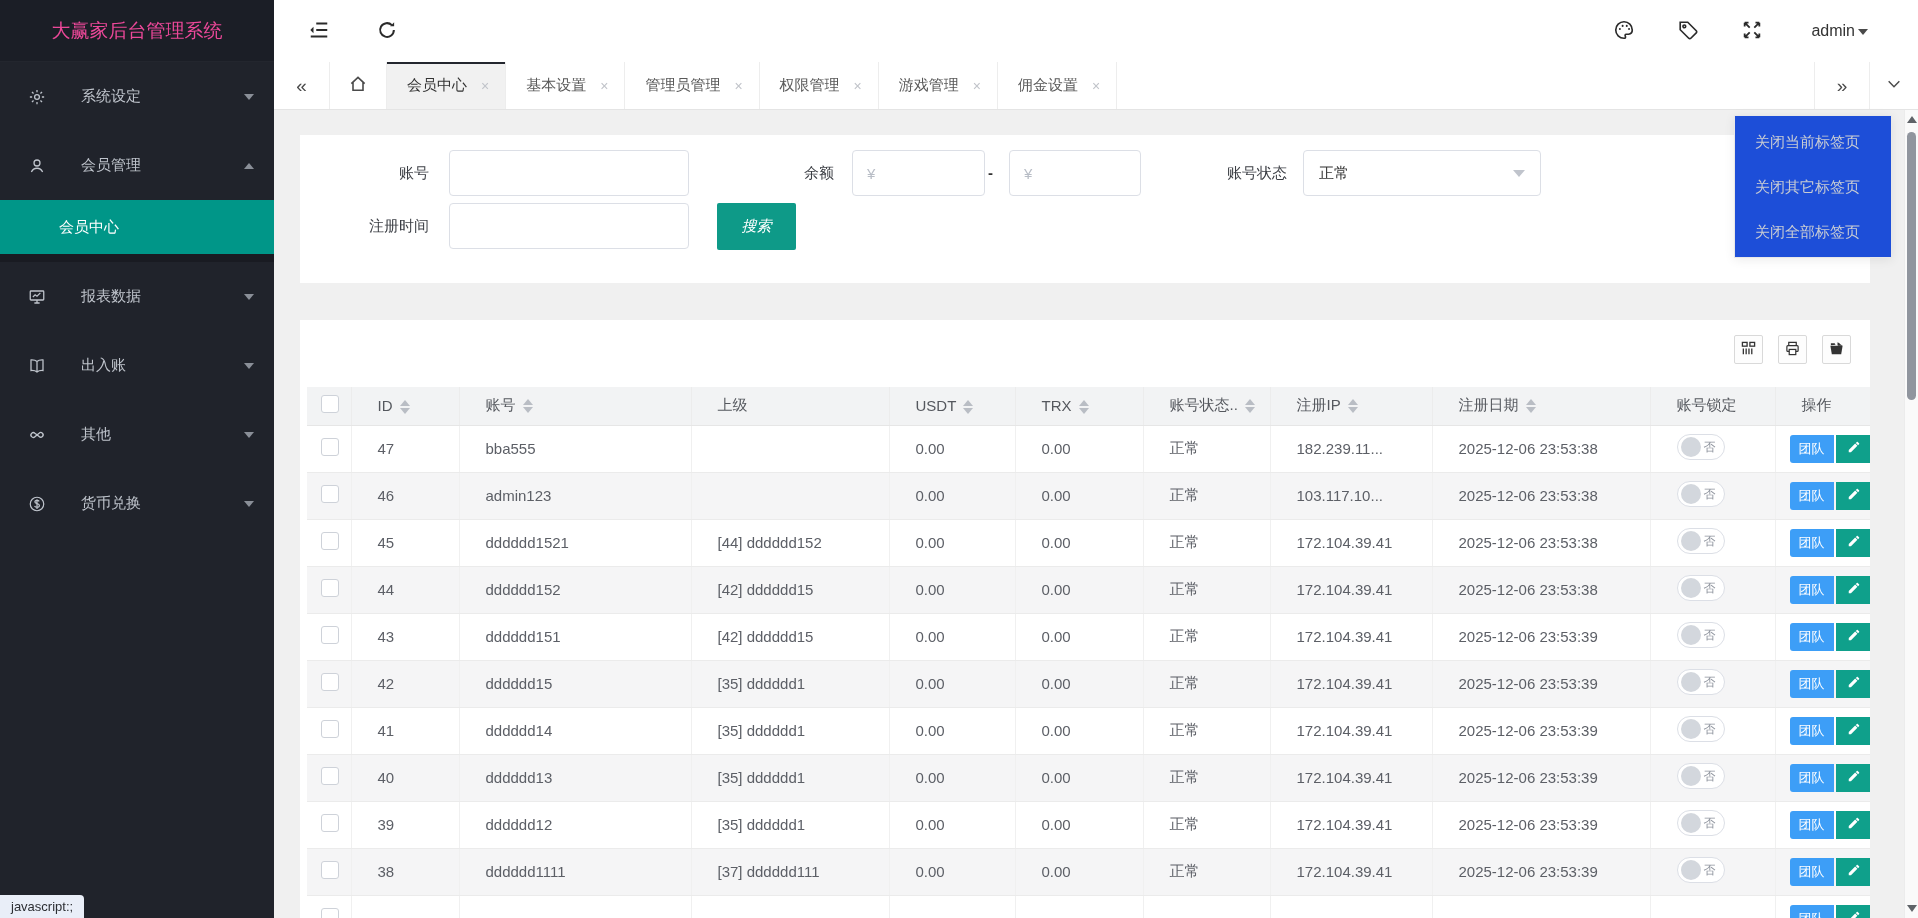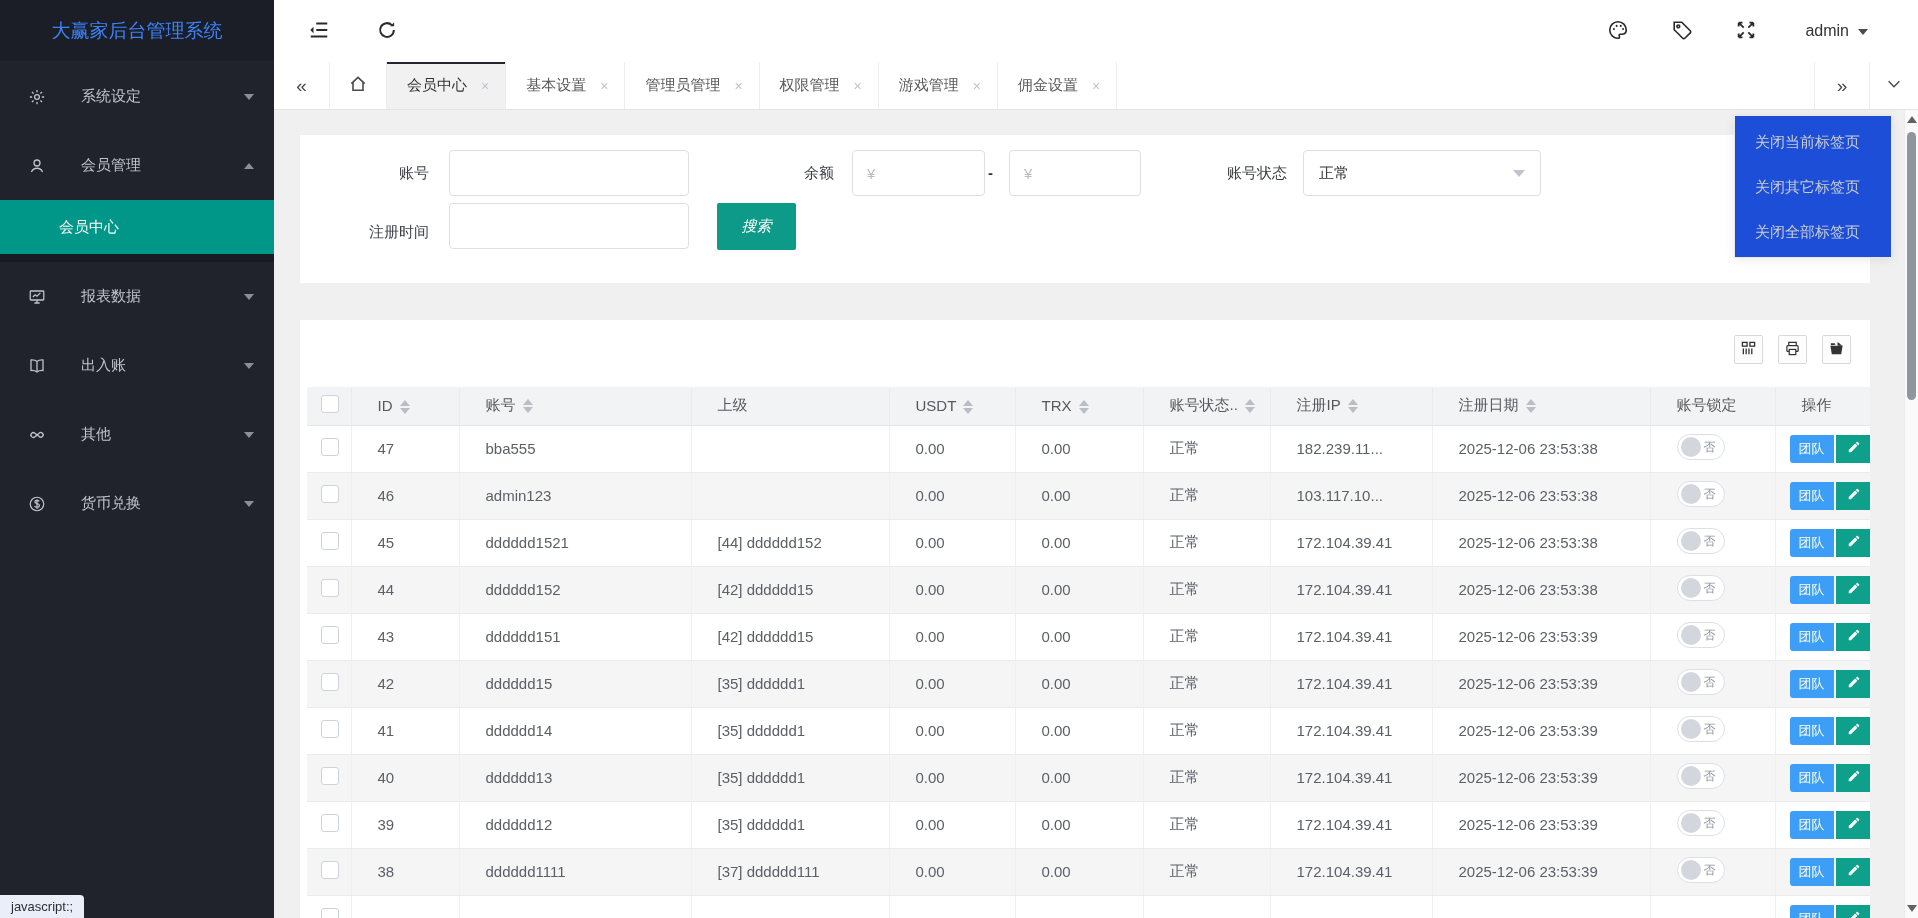--- a/index.html
+++ b/index.html
@@ -1,40 +1,40 @@
 <!DOCTYPE html>
 <html><head>
 <meta charset="utf-8">
 <style>
   * { margin:0; padding:0; box-sizing:border-box; }
   html,body { width:1918px; height:918px; overflow:hidden; font-family:"Liberation Sans","DejaVu Sans",sans-serif; background:#fff; }
 
   
   .sidebar { position:fixed; left:0; top:0; width:274px; height:918px; background:#20232b; z-index:5; }
-  .logo { height:62px; line-height:62px; text-align:center; color:#3b82f6; font-size:19px; background:#1b1e26; border-bottom:1px solid rgba(255,255,255,.04); white-space:nowrap; }
+  .logo { height:62px; line-height:62px; text-align:center; color:#ec4899; font-size:19px; background:#1b1e26; border-bottom:1px solid rgba(255,255,255,.04); white-space:nowrap; }
   .nav-item { height:69px; display:flex; align-items:center; padding:0 20px 0 28px; color:#bfc4cc; font-size:15px; cursor:pointer;gap:20px; }
   .nav-ic { width:18px; height:18px; margin-right:15px; display:inline-flex; align-items:center; justify-content:center; }
   .nav-ic svg { width:18px; height:18px; }
   .nav-label { flex:1; }
   .caret { width:0; height:0; border-left:5px solid transparent; border-right:5px solid transparent; }
   .caret.down { border-top:6px solid #8a8f98; }
   .caret.up { border-bottom:6px solid #8a8f98; }
   .submenu { background:#191b22; padding-bottom:8px; }
   .sub-item { height:54px; line-height:54px; padding-left:59px; color:#bfc4cc; font-size:15px; cursor:pointer; }
   .sub-item.active { background:#009688; color:#ffffff; }
 
   
   .main { margin-left:274px; }
   .topbar { height:62px; display:flex; align-items:center; padding:0 50px 0 34px; background:#fff; }
   .icon-btn { background:none; border:none; cursor:pointer; display:inline-flex; align-items:center; justify-content:center; padding:0; }
   .icon-btn svg { width:22px; height:22px; }
   .tb-left { display:flex; gap:46px; }
   .tb-right { margin-left:auto; display:flex; align-items:center; }
   .tb-right .icon-btn { margin-left:42px; }
-  .admin-dd { margin-left:48px; display:flex; align-items:center; gap:9px; font-size:16px; color:#333; cursor:pointer; }
+  .admin-dd { margin-left:48px; display:flex; align-items:center; gap:3px; font-size:16px; color:#333; cursor:pointer; }
   .admin-caret { width:0; height:0; border-left:5px solid transparent; border-right:5px solid transparent; border-top:6px solid #4a4a4a; margin-top:2px; }
 
   
   .tabbar { height:48px; display:flex; align-items:stretch; border-bottom:1px solid #e4e4e4; background:#fff; position:relative; z-index:4; }
   .tab-arrow { width:56px; display:flex; align-items:center; justify-content:center; font-size:19px; color:#4a4a4a; border-right:1px solid #ededed; cursor:pointer; background:#fff; border-top:none; border-bottom:none; border-left:none; }
   .tab-home { width:57px; display:flex; align-items:center; justify-content:center; border-right:1px solid #ededed; cursor:pointer; }
   .tab-home svg { width:20px; height:20px; }
   .tab { display:flex; align-items:center; padding:0 16px 0 20px; border-right:1px solid #ededed; font-size:15px; color:#595959; cursor:pointer; background:#fff; position:relative; }
   .tab.active { background:#f1f1f1; color:#333; }
   .tab.active::before { content:""; position:absolute; top:0; left:0; right:0; height:2px; background:#23262e; }
@@ -272,21 +272,21 @@
       <input class="f-input" style="left: 149px; width: 240px; top: 15px;">
       <label class="f-label" style="left:456px; width:78px; top:15px;">余额</label>
       <input class="f-input" style="left: 552px; width: 133px; top: 15px;" placeholder="¥">
       <span class="f-dash" style="left:688px; top:15px;">-</span>
       <input class="f-input" style="left: 709px; width: 132px; top: 15px;" placeholder="¥">
       <label class="f-label" style="left:841px; width:146px; top:15px;">账号状态</label>
       <div class="f-select" style="left:1003px; width:238px; top:15px;">
         <span>正常</span>
         <span class="sel-caret"></span>
       </div>
-      <label class="f-label" style="left:29px; width:100px; top:74px;">注册时间</label>
+      <label class="f-label" style="left:29px; width:100px; top:68px;">注册时间</label>
       <input class="f-input" style="left: 149px; width: 240px; top: 68px;">
       <button class="search-btn" style="left:417px; top:68px;">搜索</button>
     </div>
 
     <div class="card table-card">
       <div class="tc-toolbar">
         <button class="tool-btn">
           <span>
             <svg viewBox="0 0 16 16" fill="none" stroke="#333" stroke-width="1.4">
                 <rect x="1.5" y="1.5" width="5" height="4"></rect>

